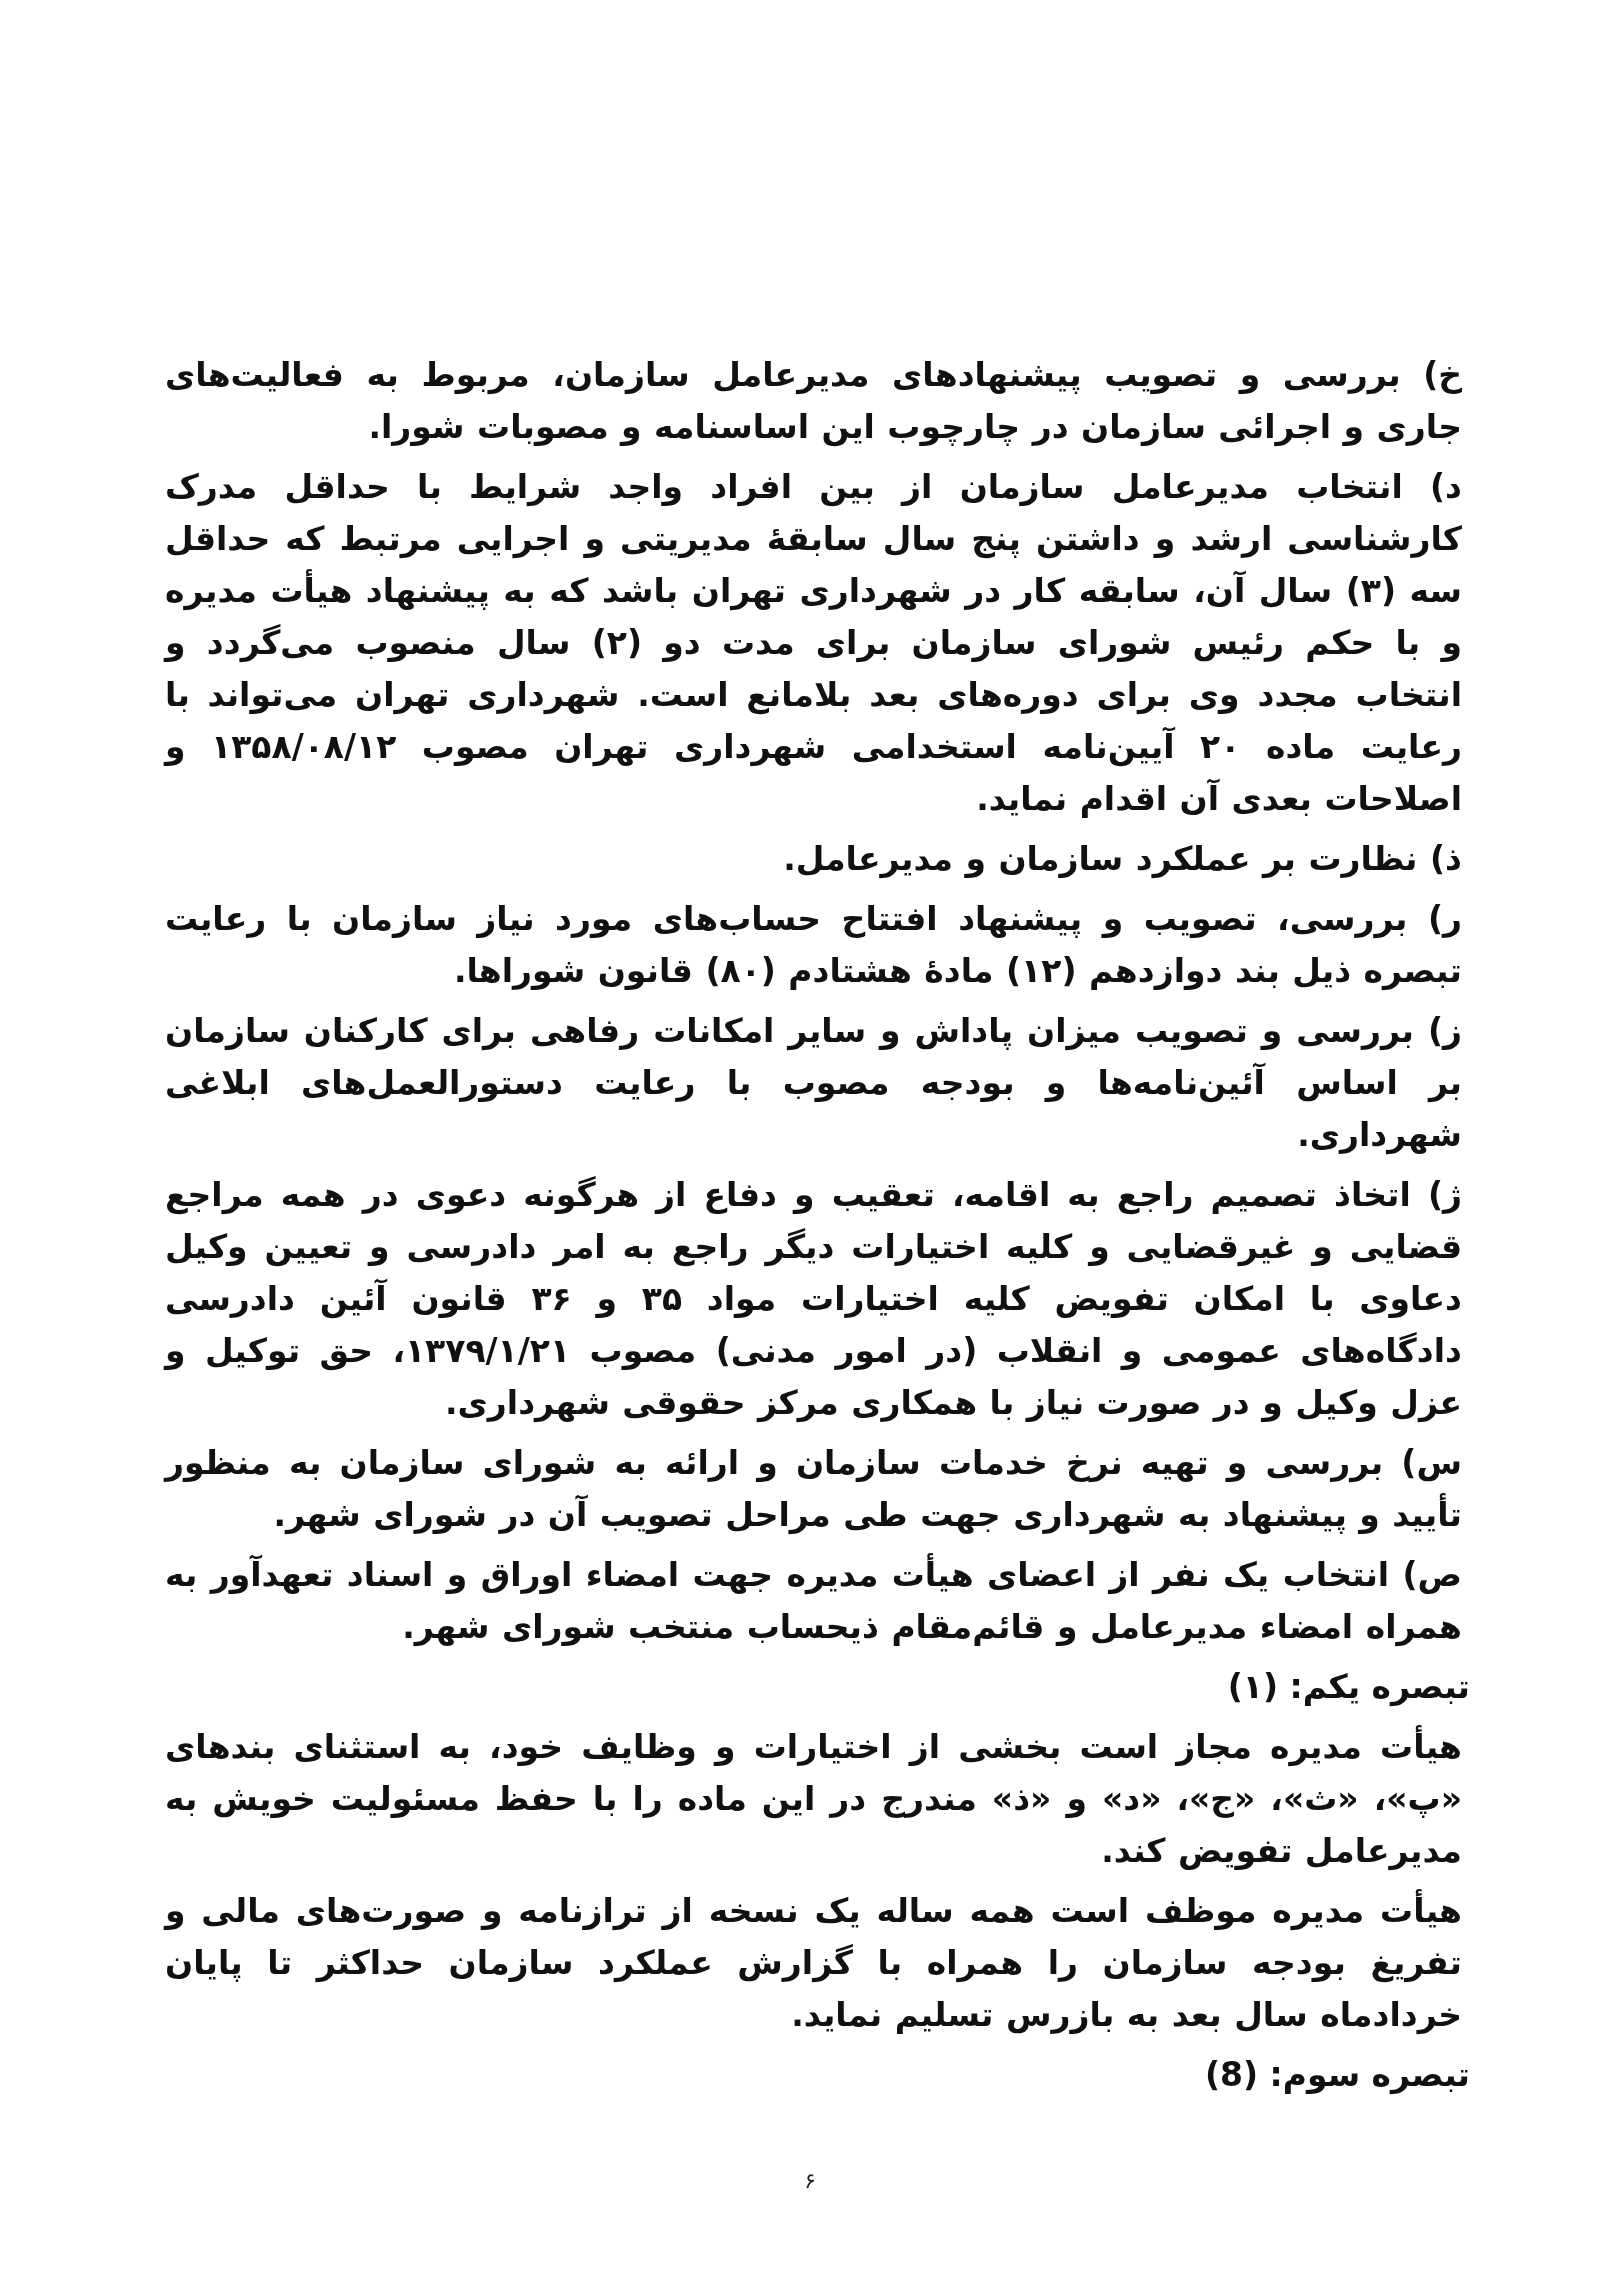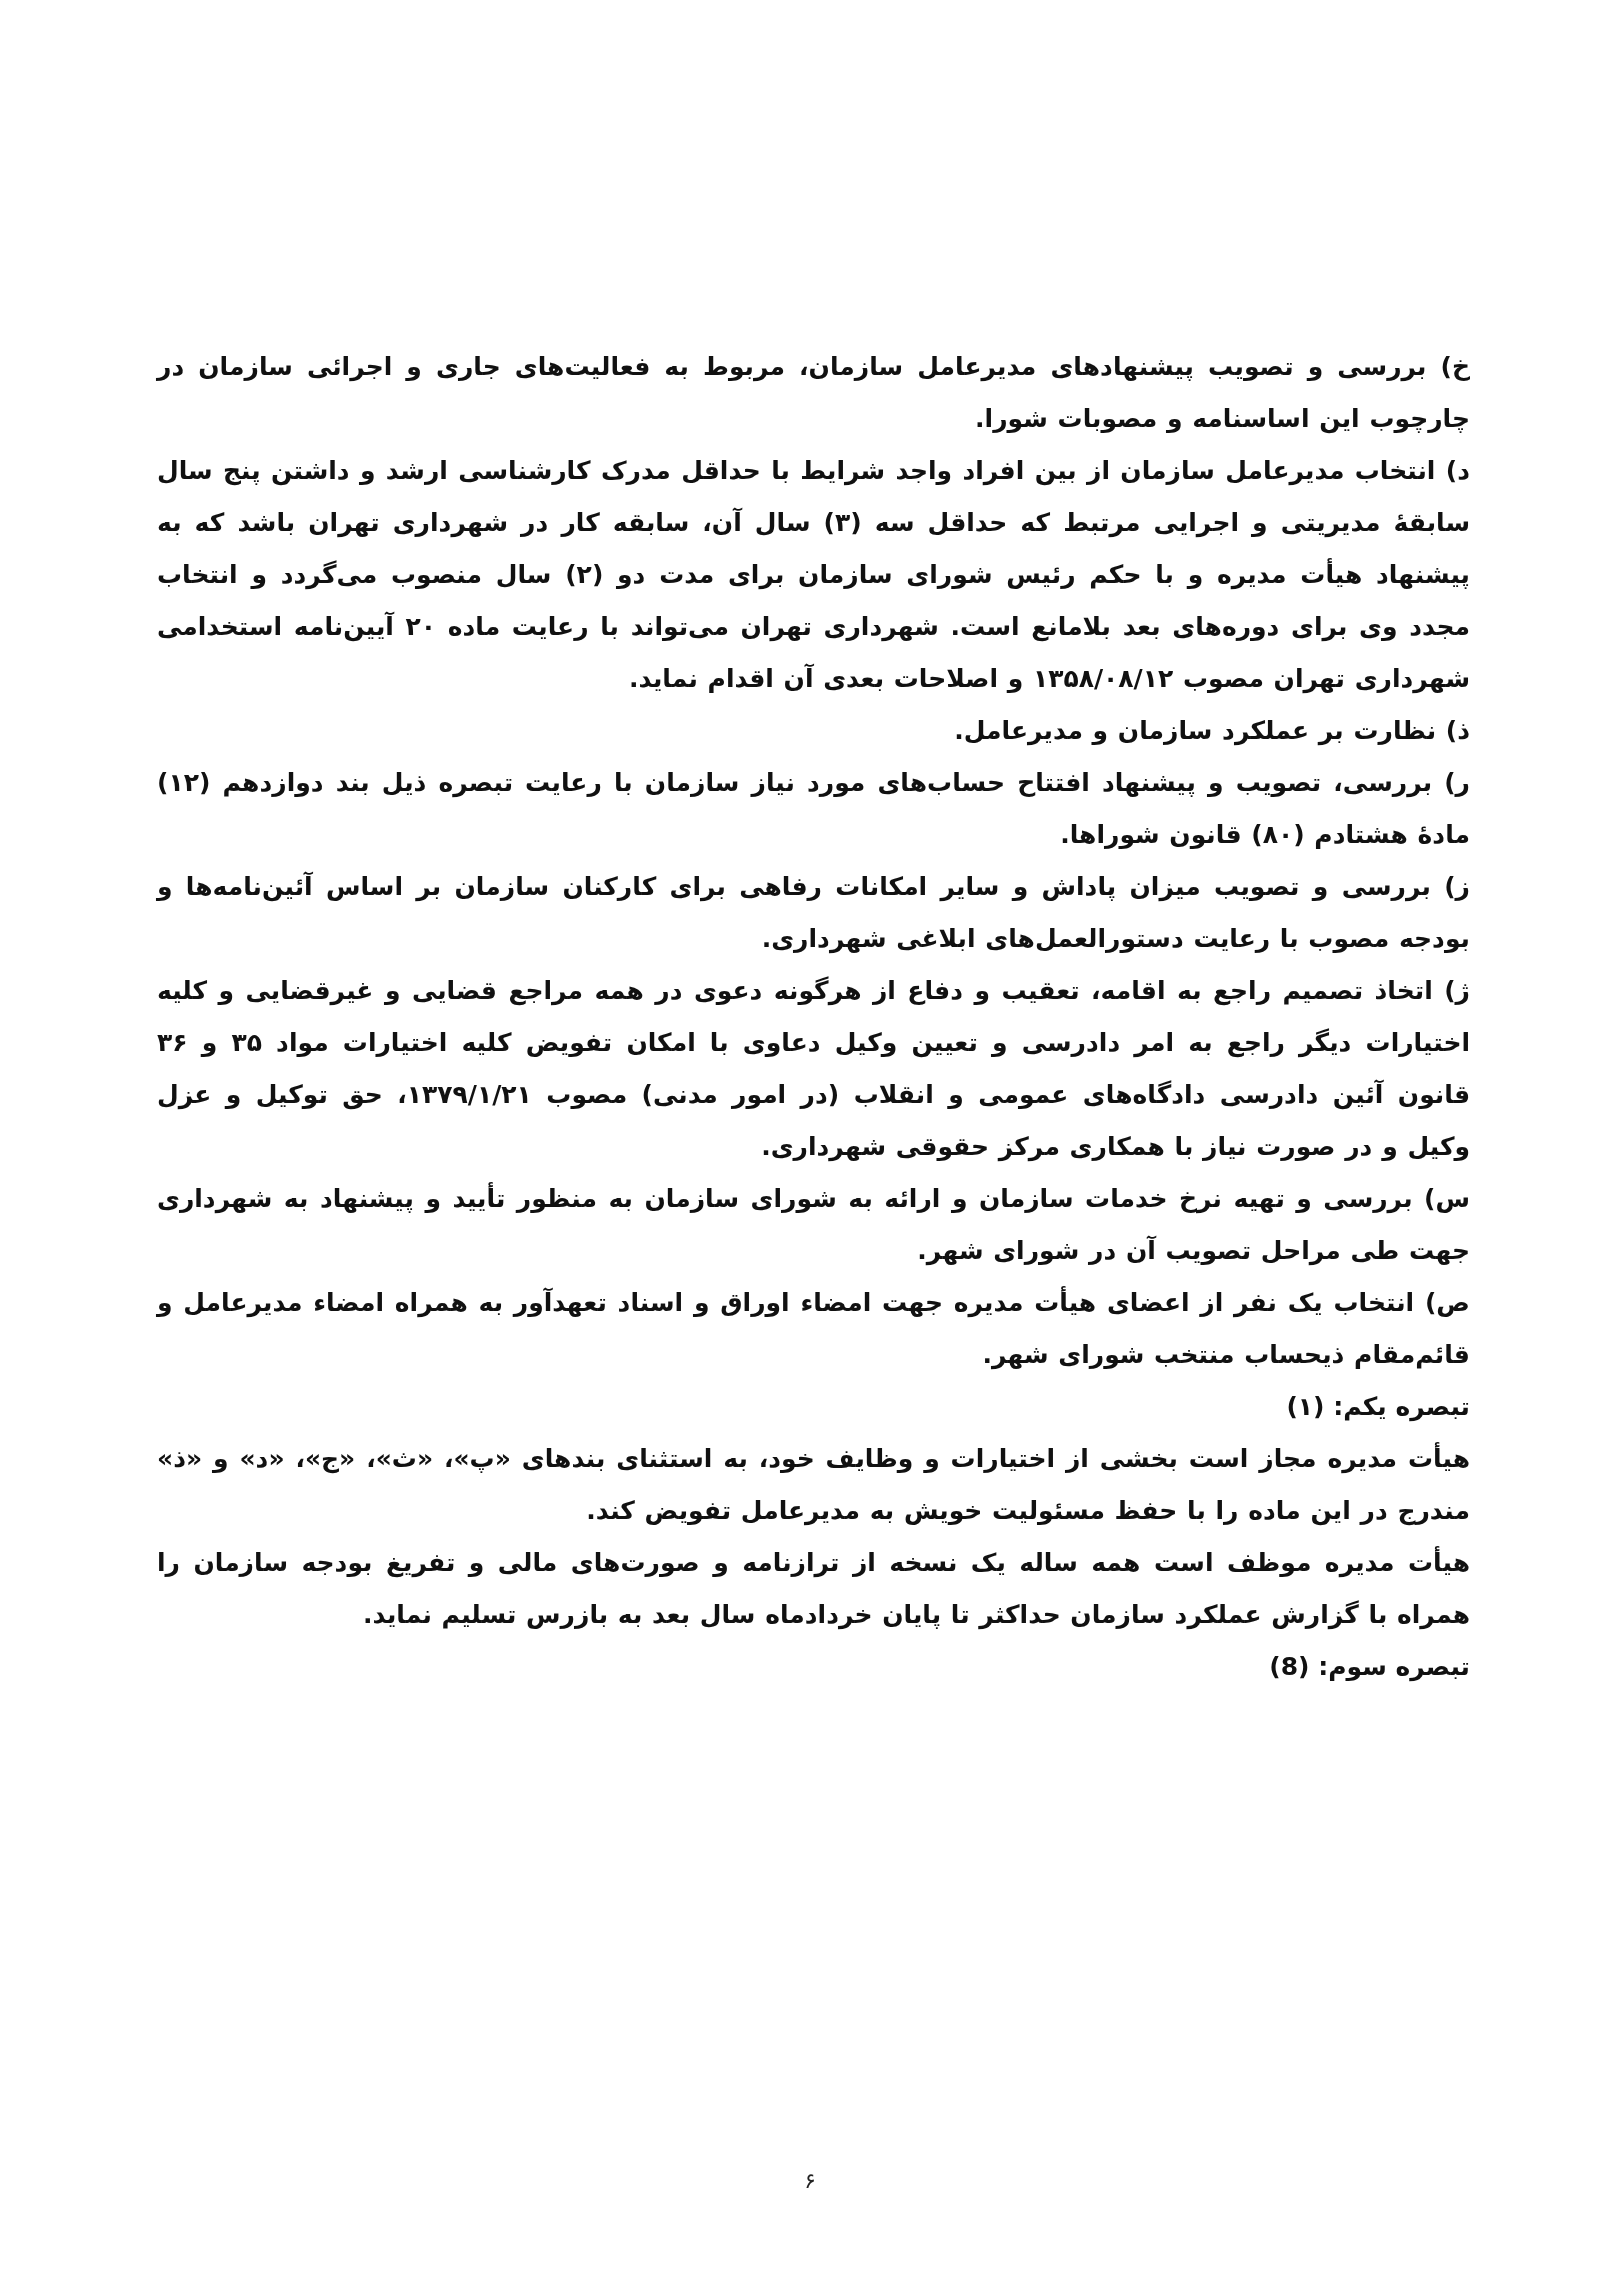--- a/index.html
+++ b/index.html
@@ -18,30 +18,30 @@
   .page-content {
     position: absolute;
     top: 341px;
     left: 157px;
     width: 1313px;
     direction: rtl;
     text-align: justify;
     text-align-last: right;
   }
   .line-block {
-    margin: 0;
-    font-size: 25px;
+    margin: 8px;
+    font-size: 33px;
     font-weight: bold;
     line-height: 52px;
     letter-spacing: -0.2px;
     word-spacing: 1px;
   }
   .note-heading {
     margin: 0;
-    font-size: 25px;
+    font-size: 33px;
     font-weight: bold;
     line-height: 52px;
     text-align: left;
   }
   .page-number {
     position: absolute;
     top: 2168px;
     left: 0;
     width: 1620px;
     text-align: center;

